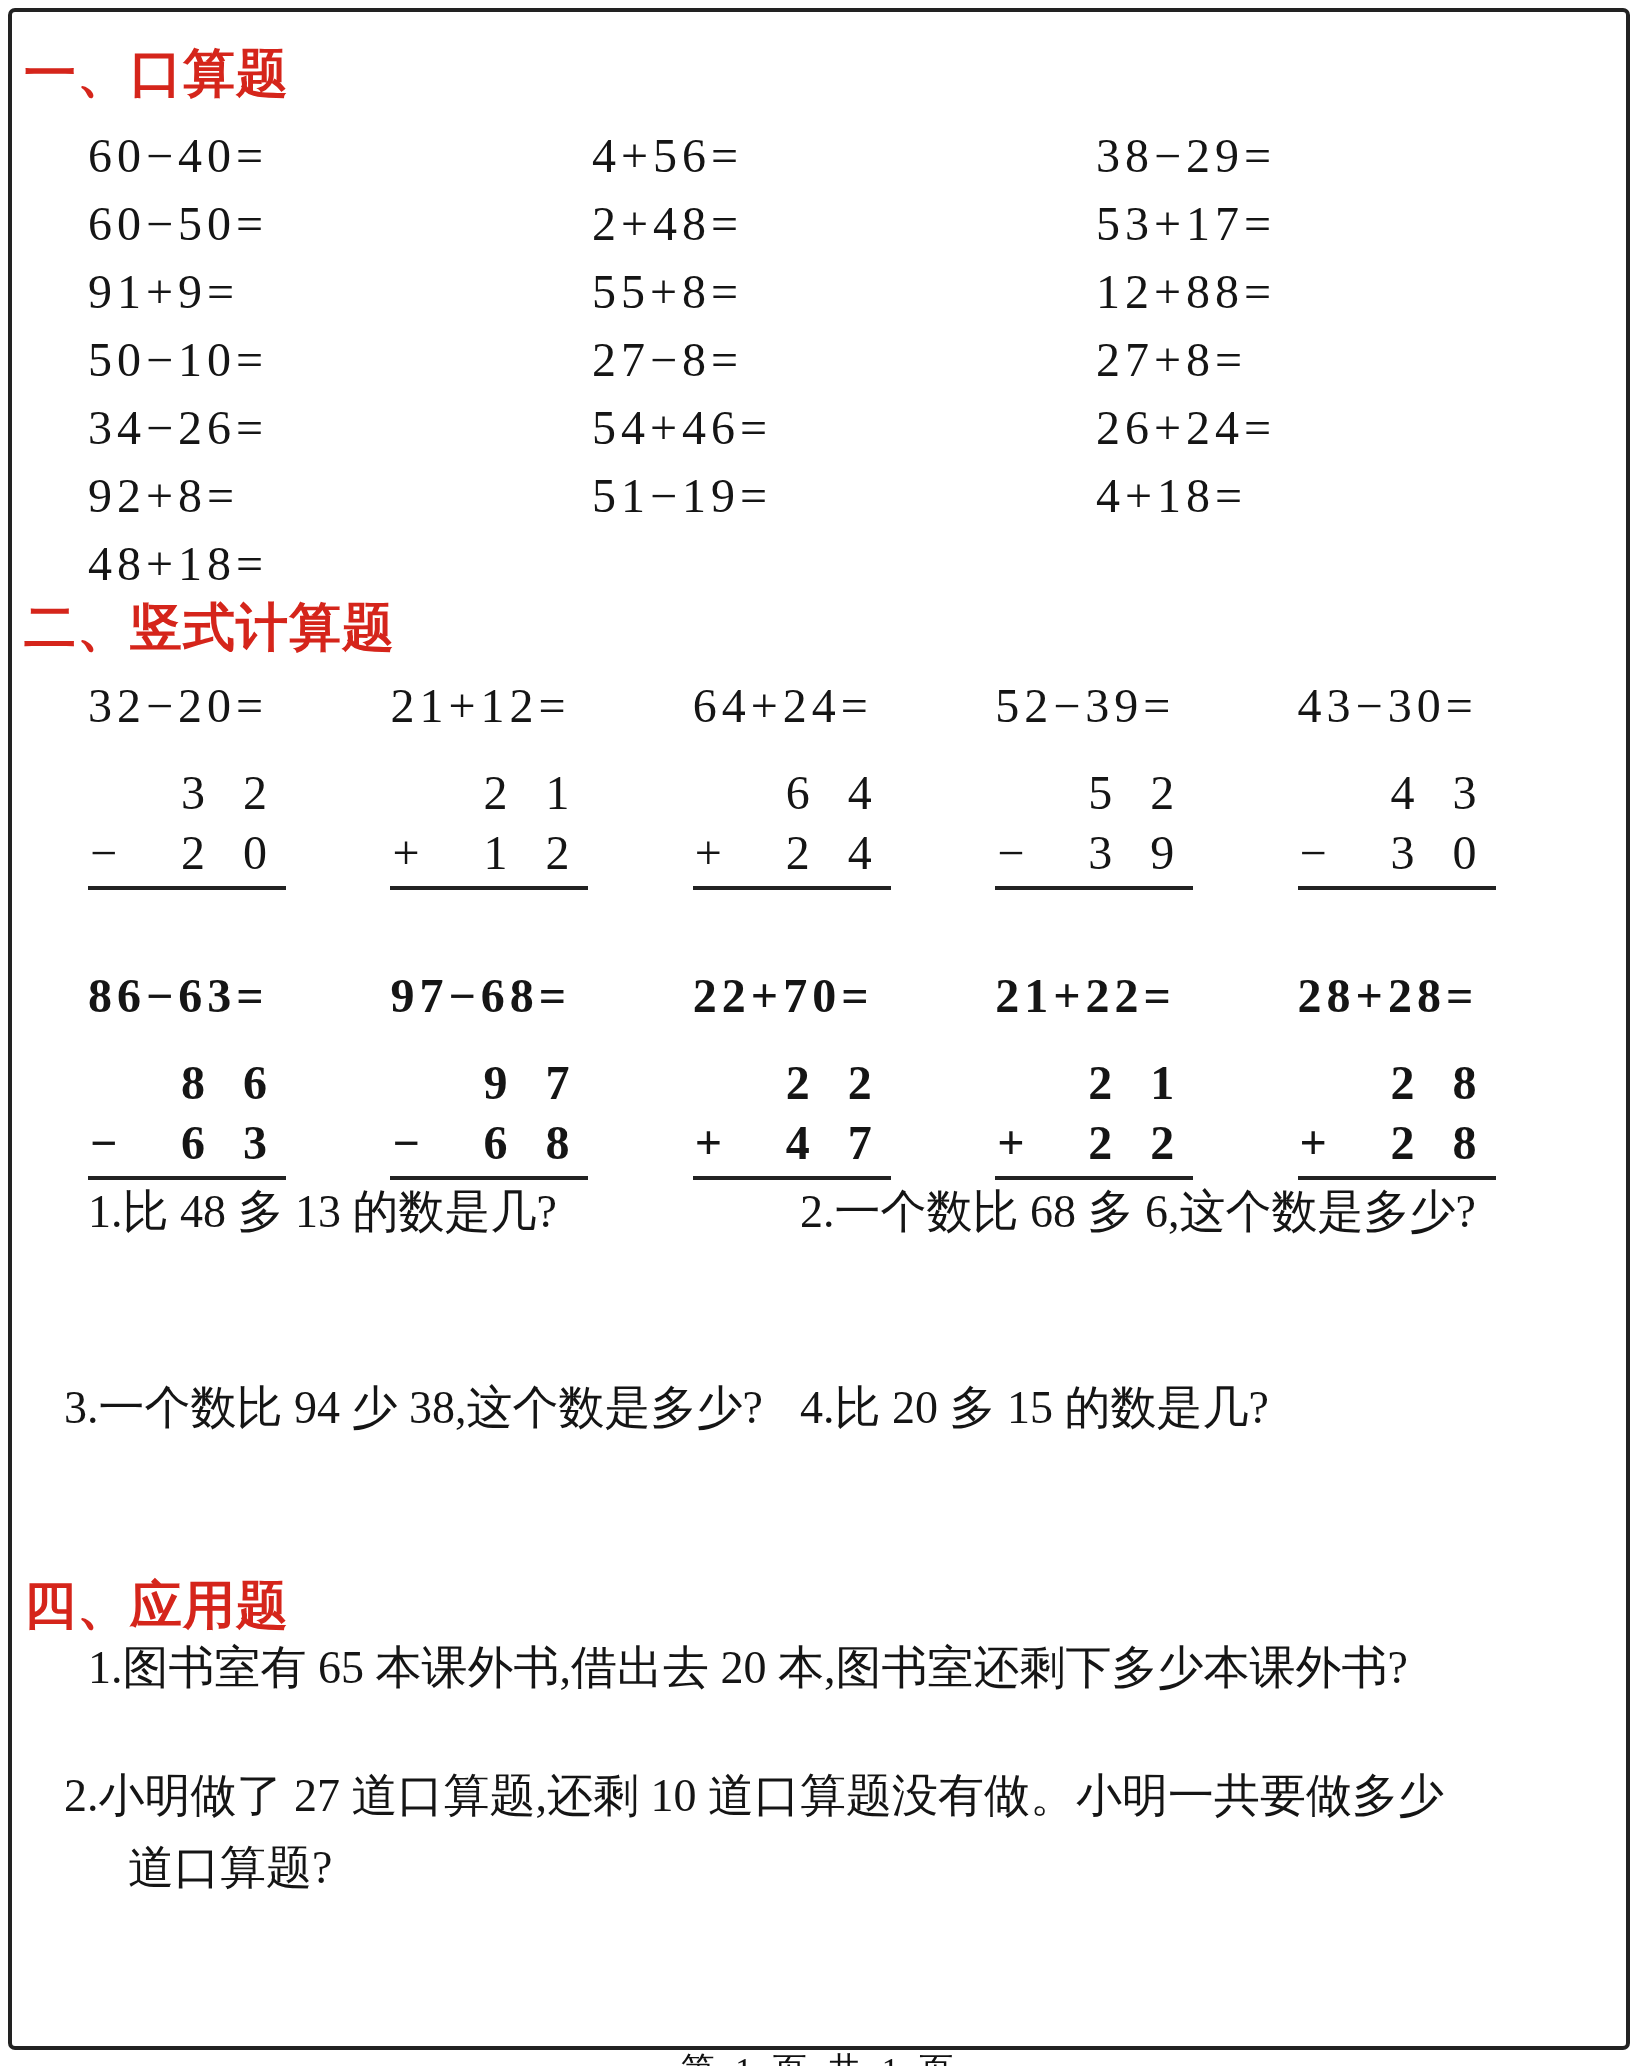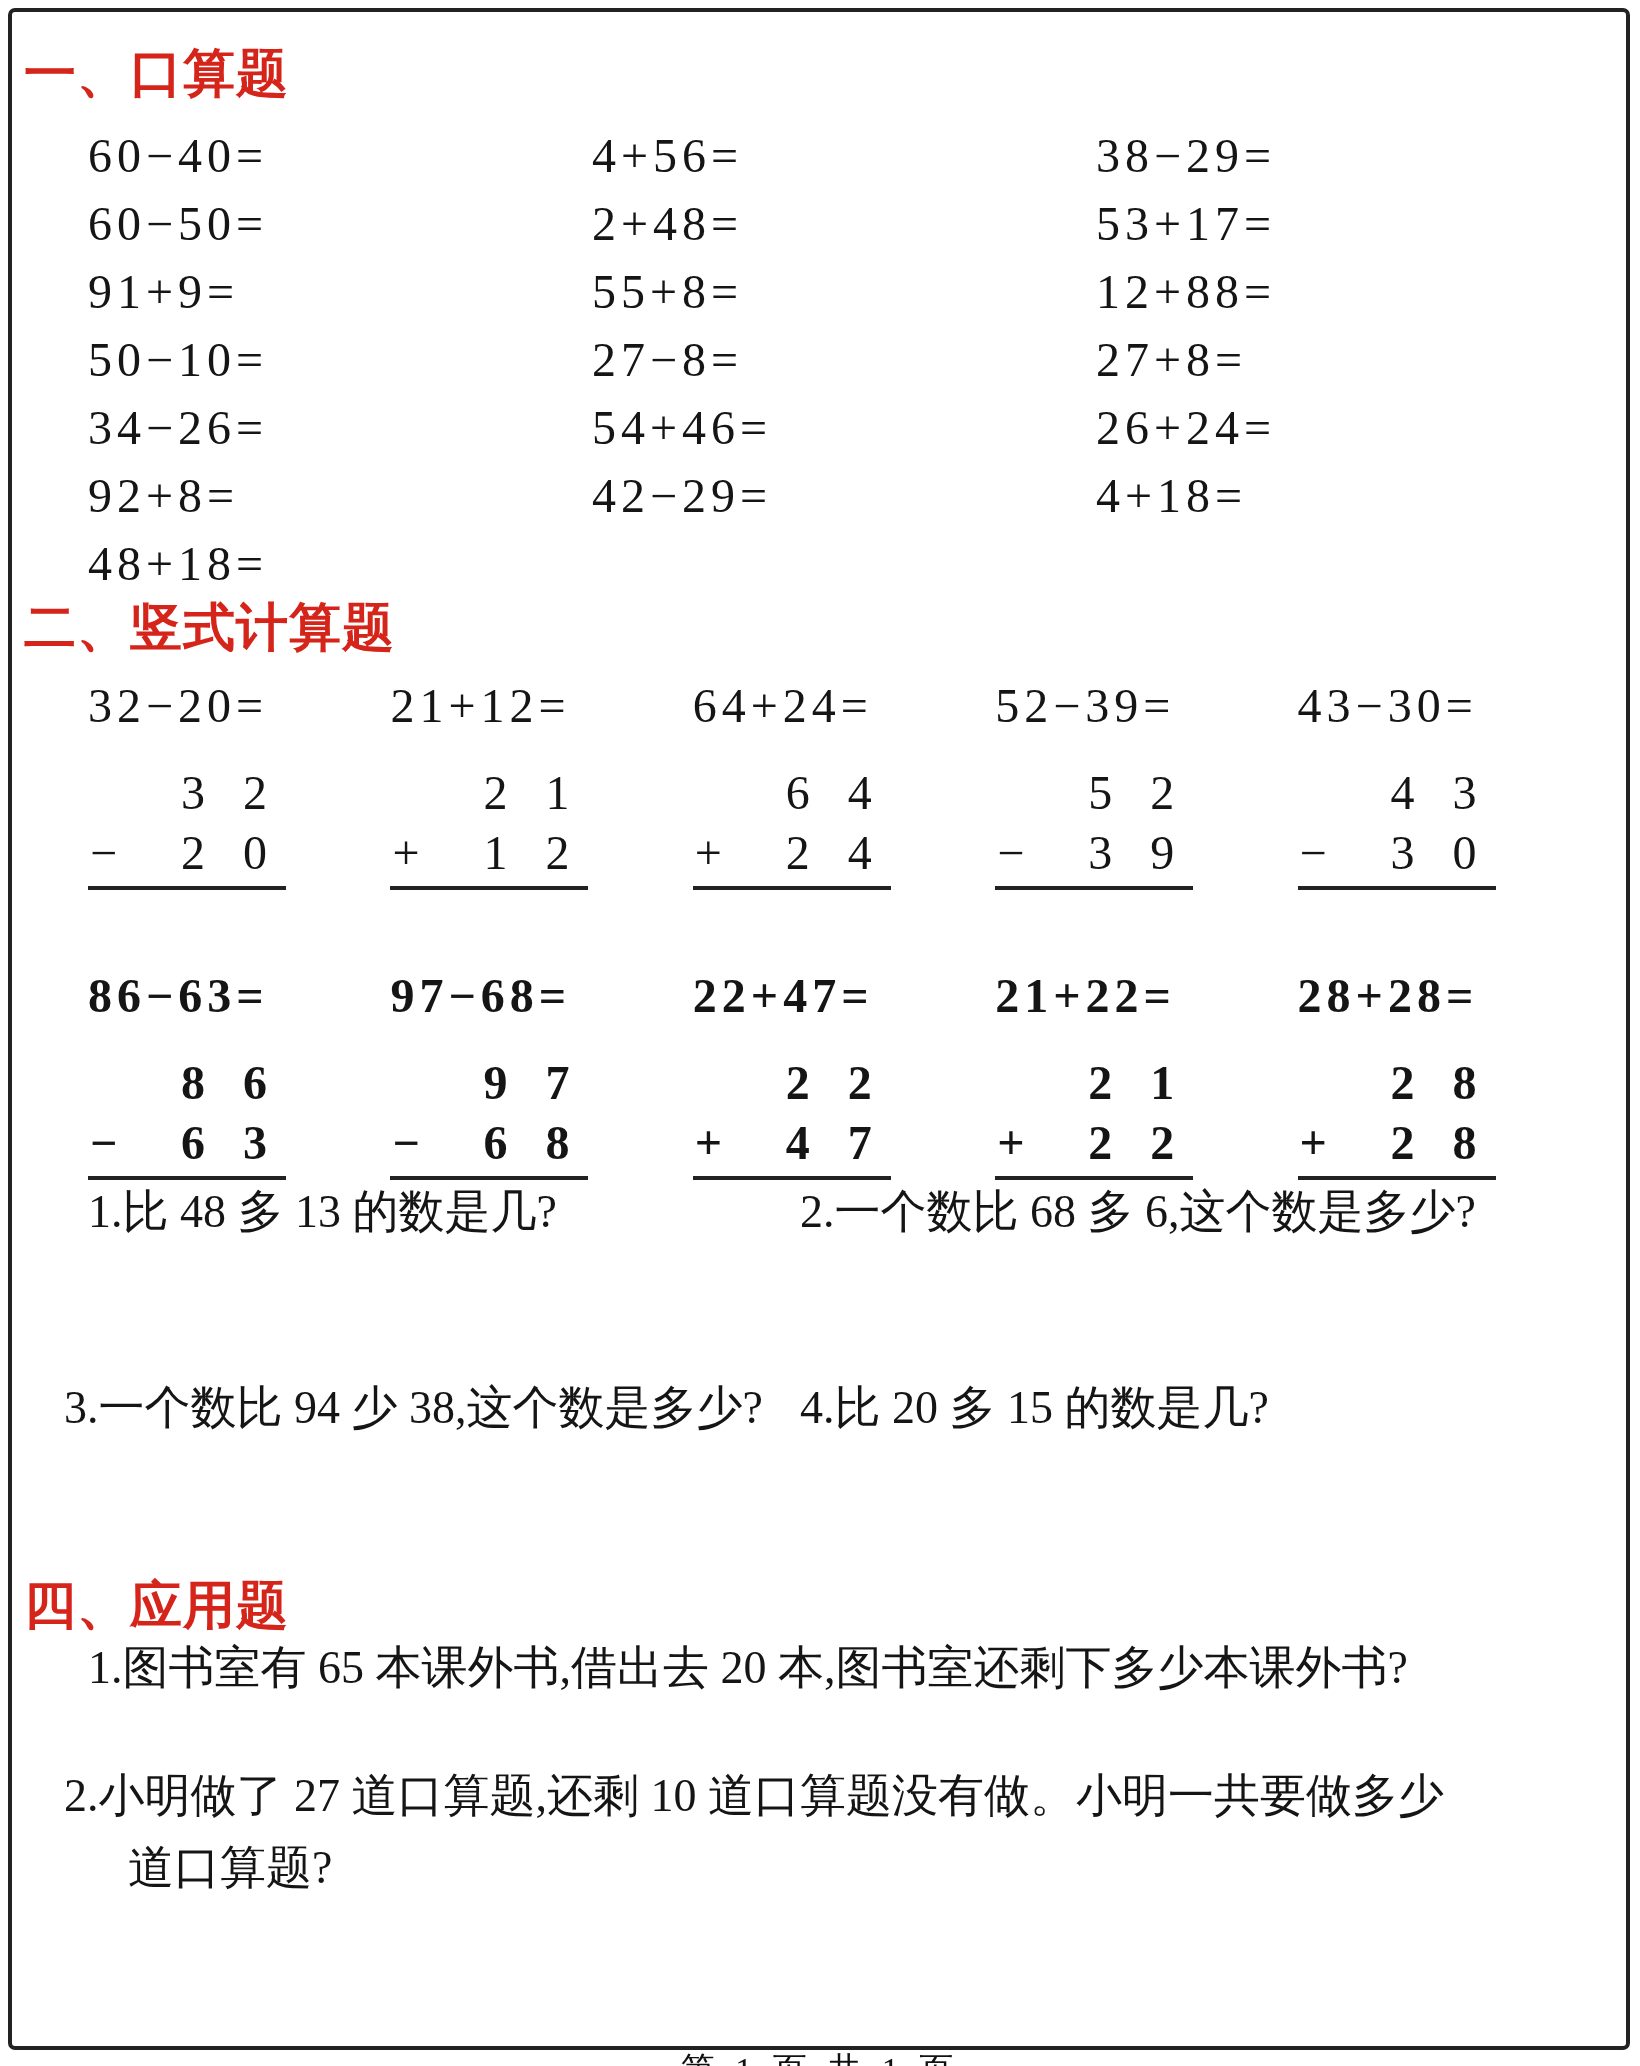--- a/index.html
+++ b/index.html
@@ -116,21 +116,21 @@
     <div class="ocell">91+9=</div>
     <div class="ocell">55+8=</div>
     <div class="ocell">12+88=</div>
     <div class="ocell">50−10=</div>
     <div class="ocell">27−8=</div>
     <div class="ocell">27+8=</div>
     <div class="ocell">34−26=</div>
     <div class="ocell">54+46=</div>
     <div class="ocell">26+24=</div>
     <div class="ocell">92+8=</div>
-    <div class="ocell">42−29=</div>
+    <div class="ocell">51−19=</div>
     <div class="ocell">4+18=</div>
     <div class="ocell">48+18=</div>
   </div>
 
   <div class="section-title t2">二、竖式计算题</div>
 
   <div class="vrow-grid vrow1">
     <div class="vblock">
       <div class="veq">32−20=</div>
       <div class="vtable">
@@ -205,21 +205,21 @@
       <div class="vtable">
         <span class="vop"></span>
         <span class="vd">9</span>
         <span class="vd">7</span>
         <span class="vop">−</span>
         <span class="vd">6</span>
         <span class="vd">8</span>
       </div>
     </div>
     <div class="vblock">
-      <div class="veq">22+47=</div>
+      <div class="veq">22+70=</div>
       <div class="vtable">
         <span class="vop"></span>
         <span class="vd">2</span>
         <span class="vd">2</span>
         <span class="vop">+</span>
         <span class="vd">4</span>
         <span class="vd">7</span>
       </div>
     </div>
     <div class="vblock">

